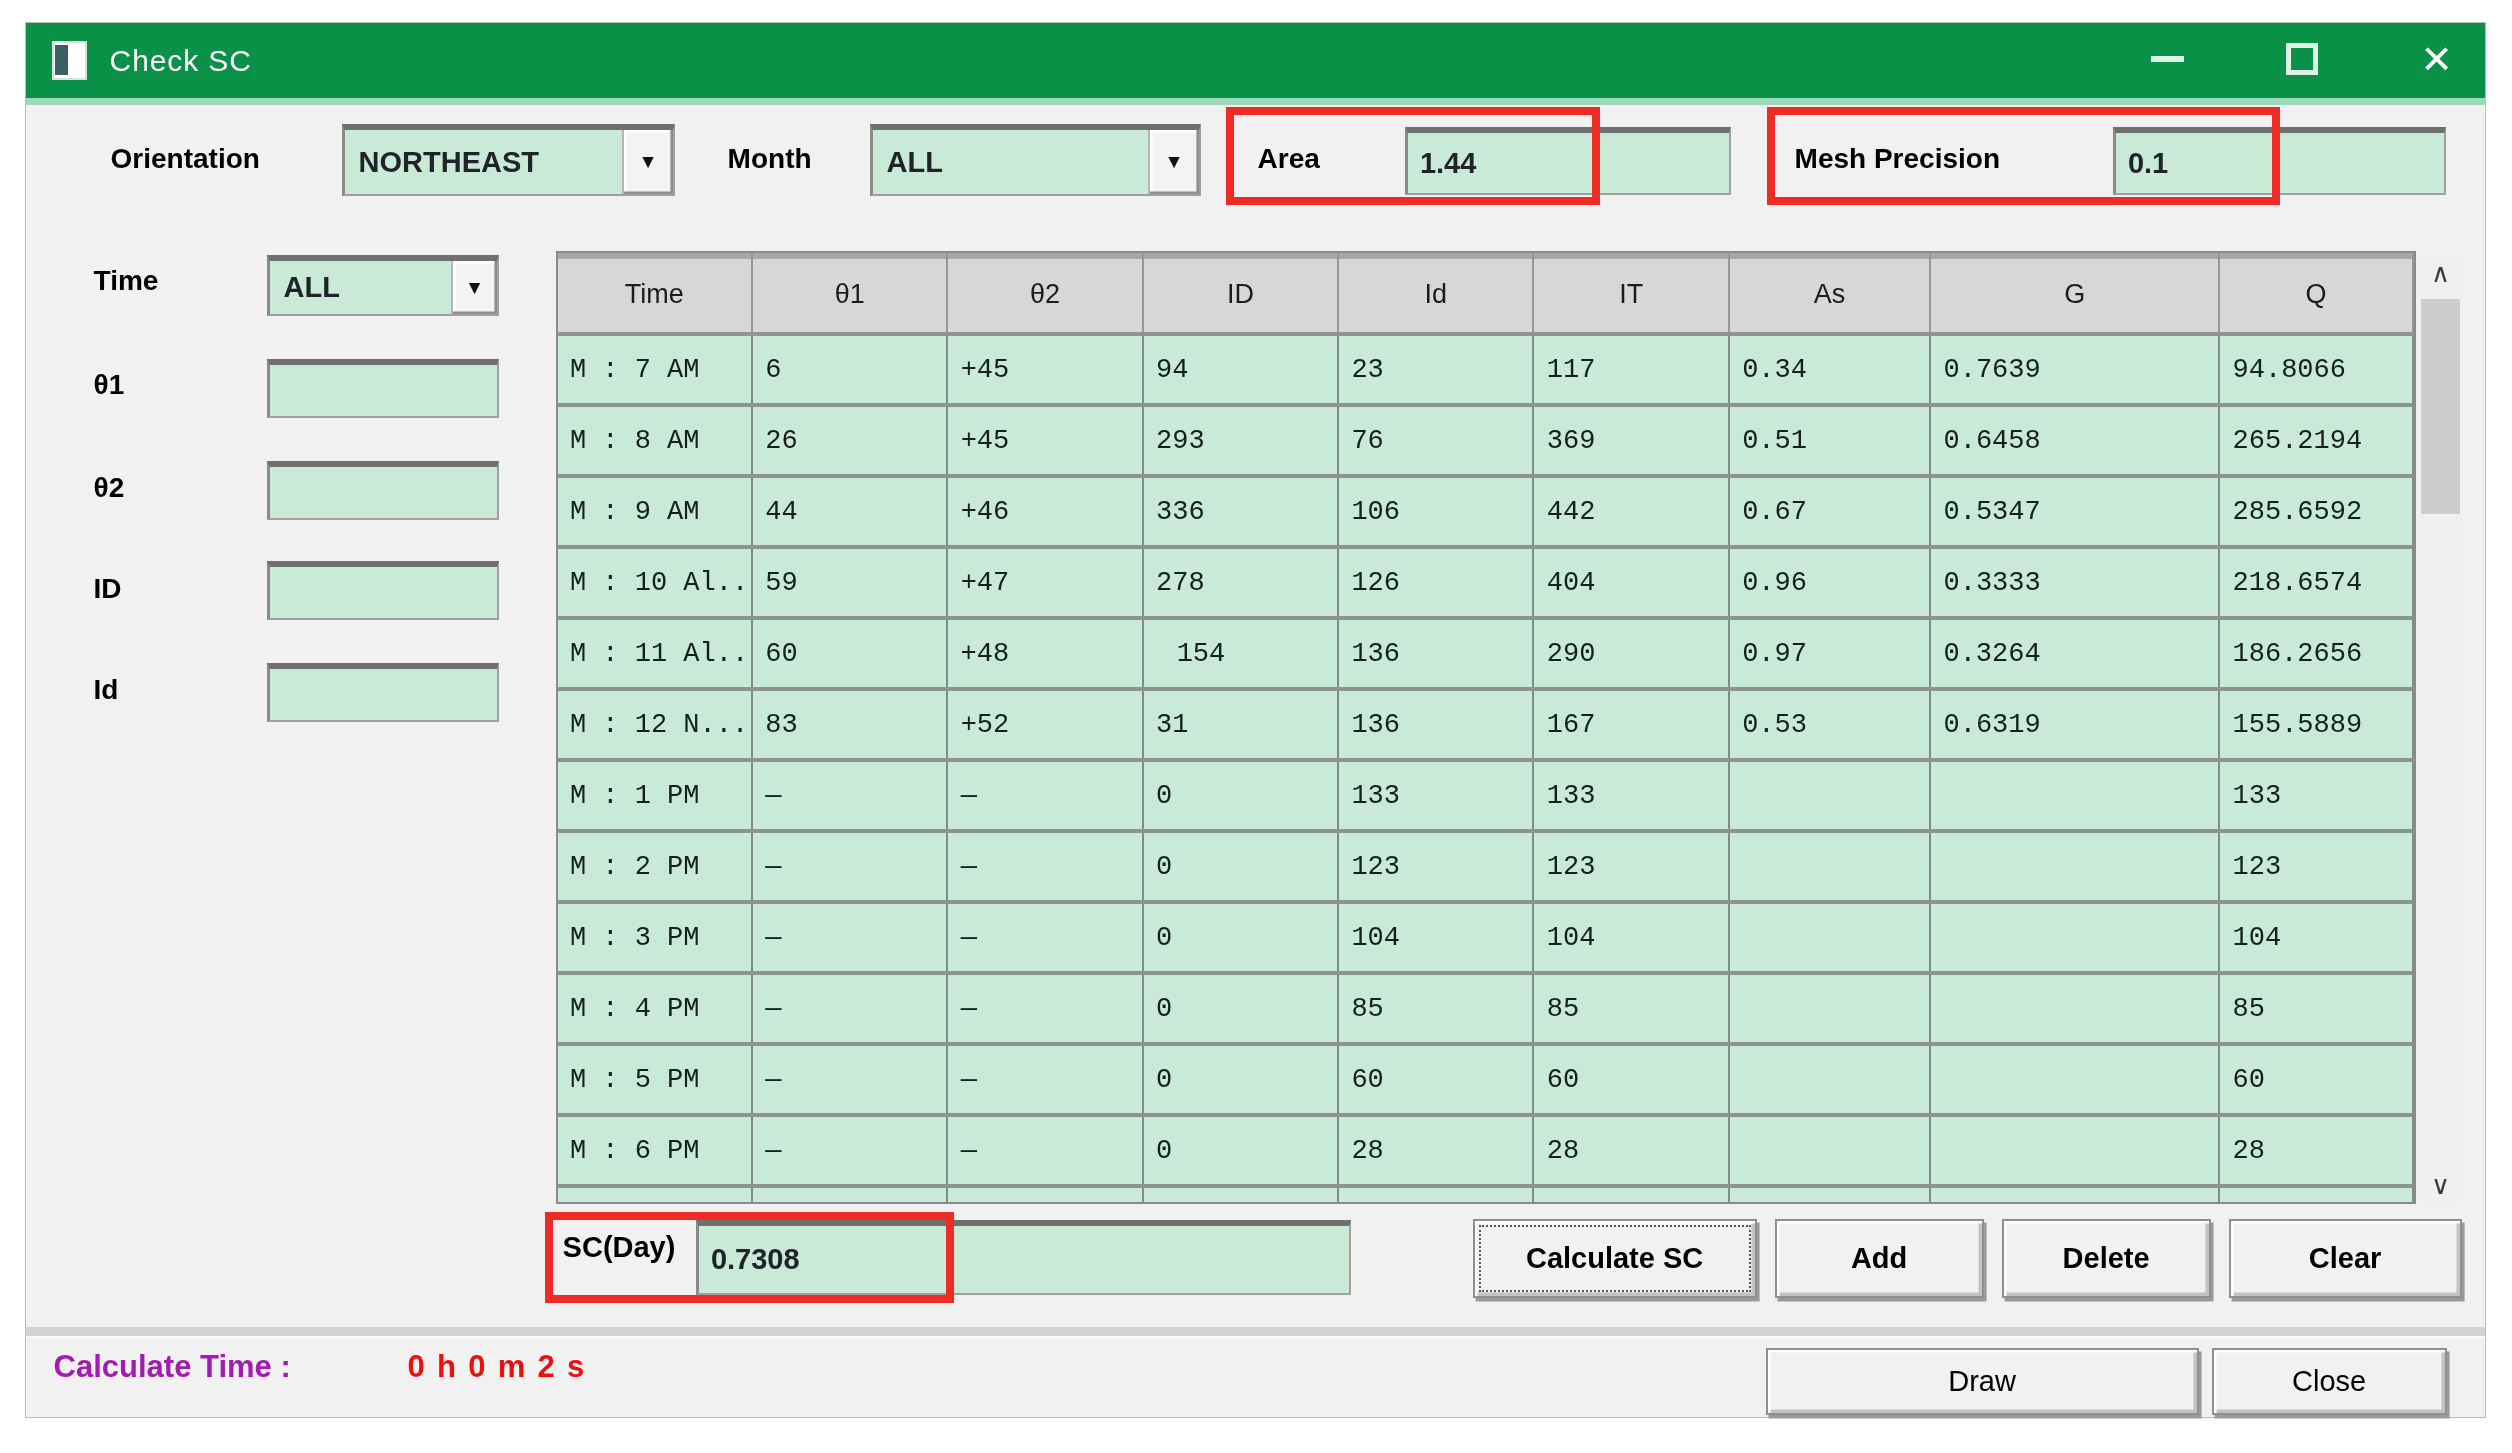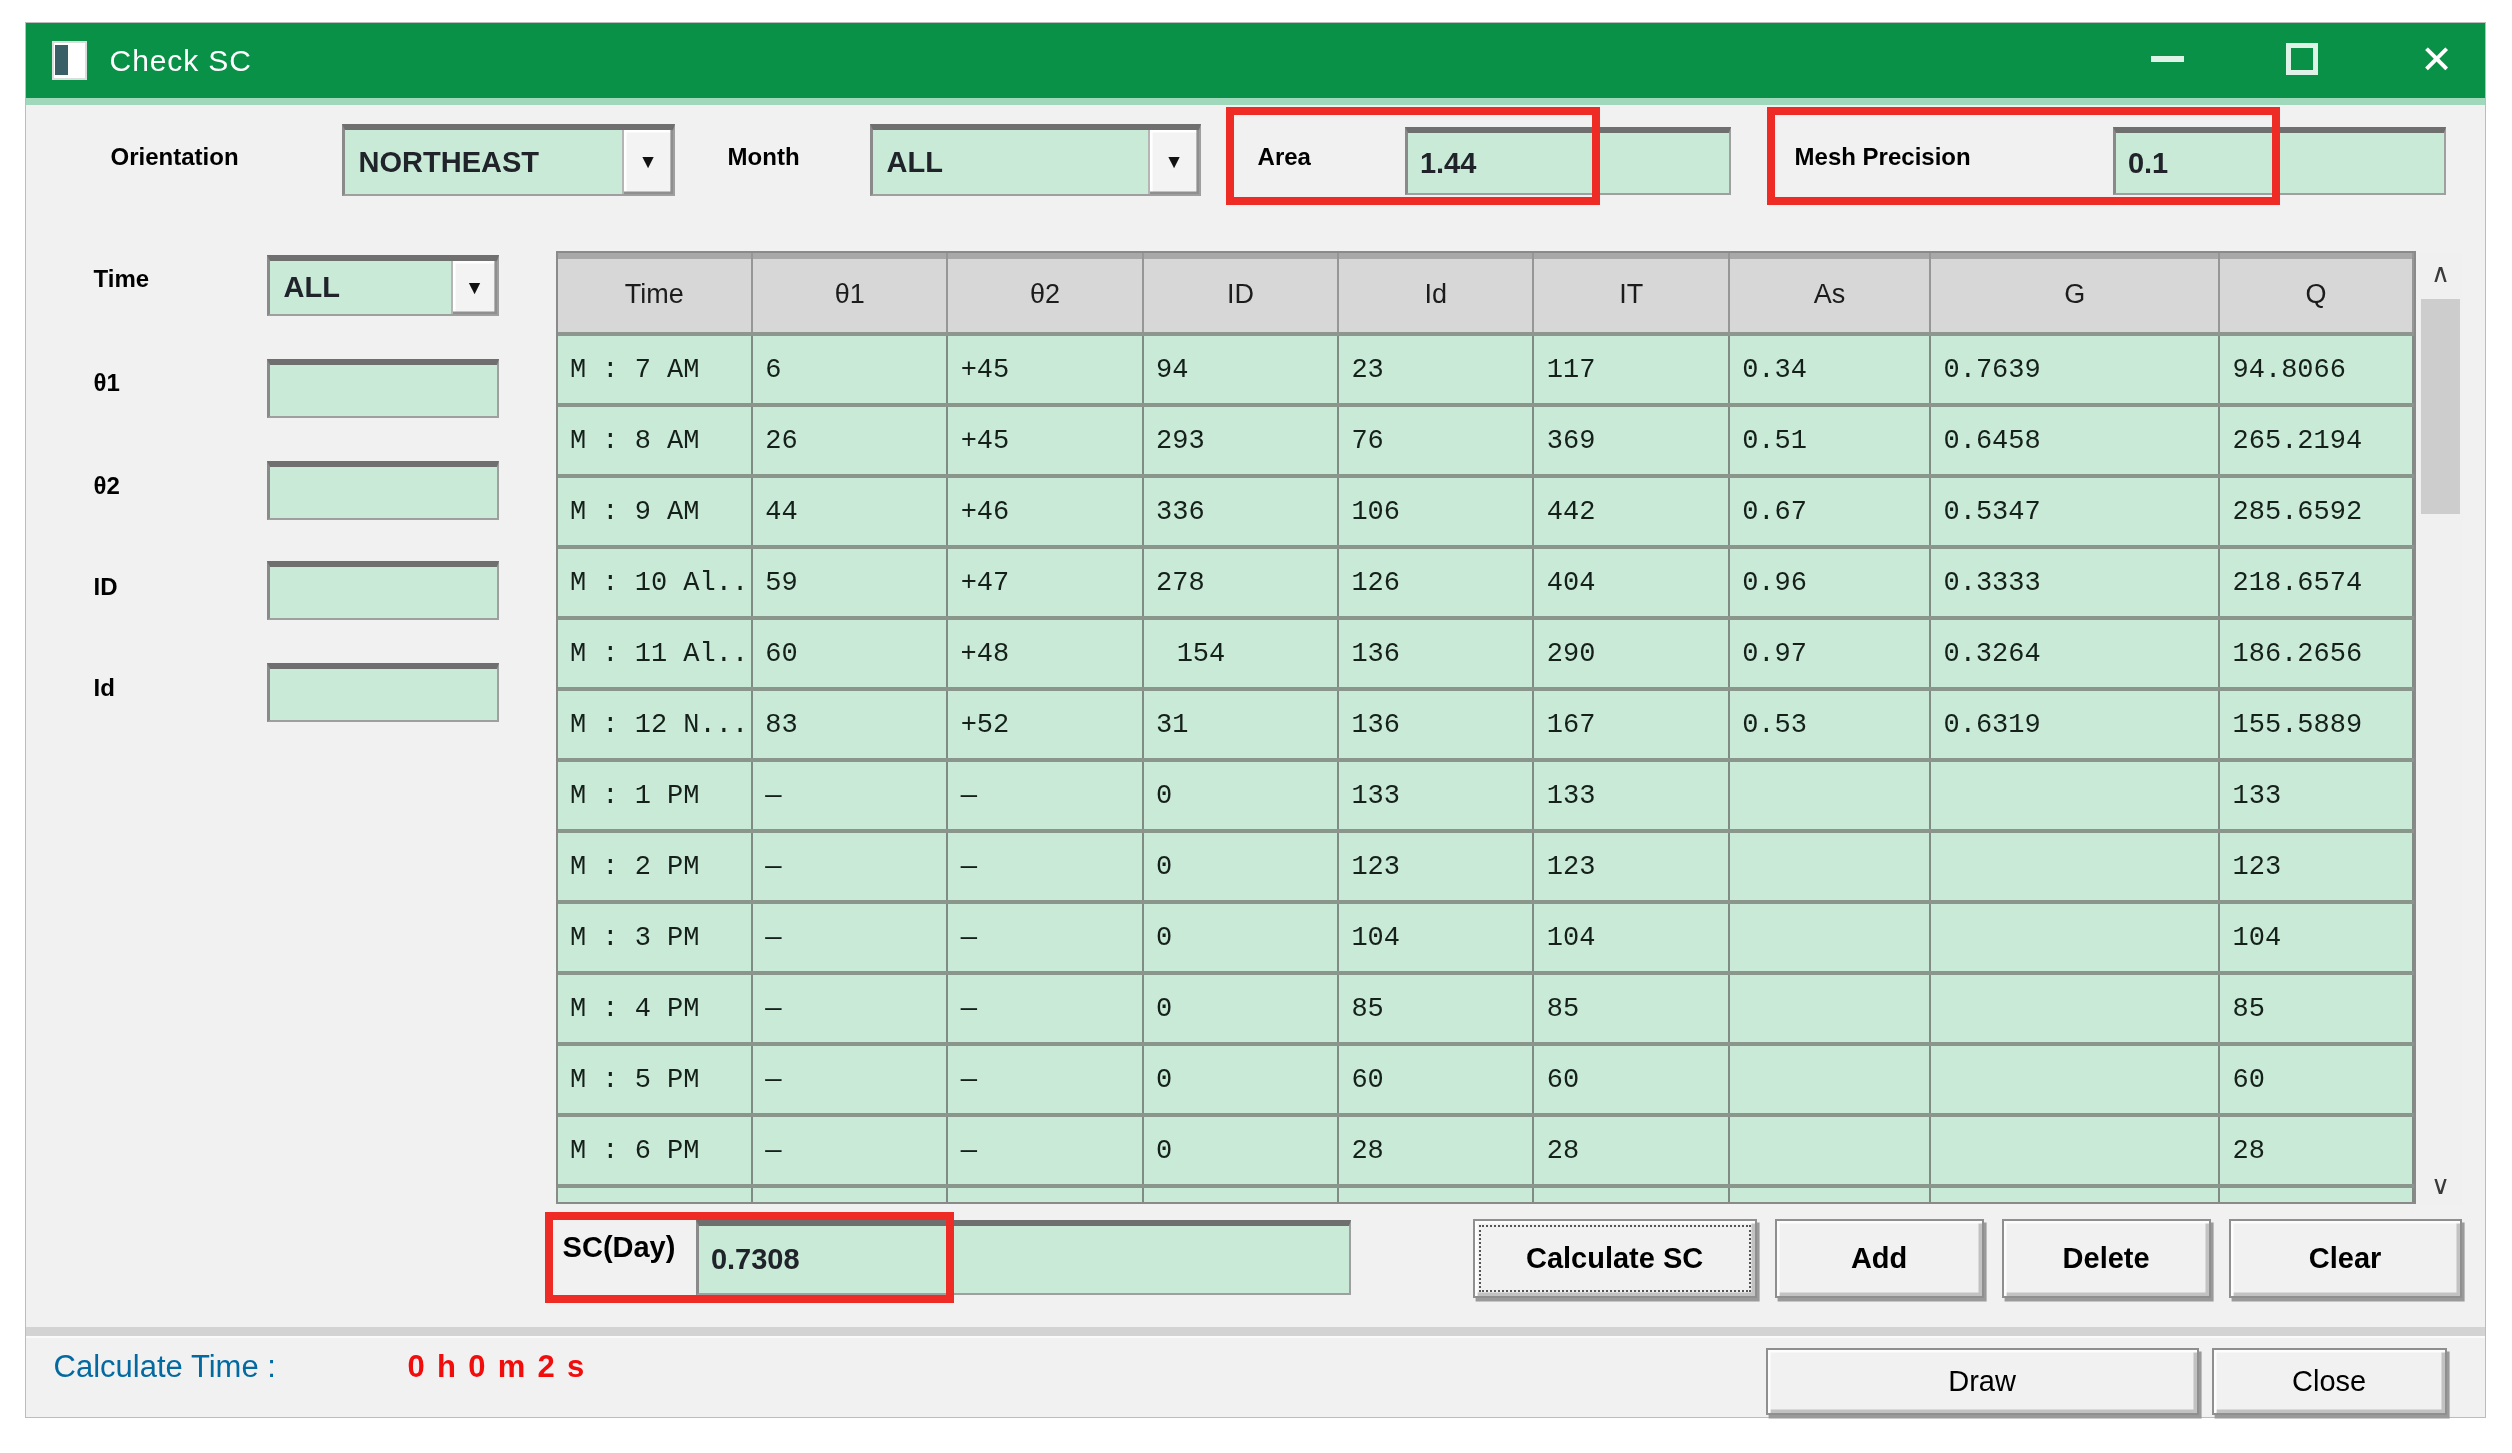--- a/index.html
+++ b/index.html
@@ -15,21 +15,21 @@
             border:2.6px solid #d9dfdc;box-sizing:border-box;}
   .app-icon .ink{position:absolute;left:1.8px;top:1.8px;width:13px;height:30px;background:#3b5f66;}
   .title-text{color:#ffffff;font-size:30px;margin-left:23px;letter-spacing:0.9px;}
   .winbtn{position:absolute;top:7px;width:74px;height:58px;display:flex;
           align-items:center;justify-content:center;cursor:pointer;}
   .winbtn.min{left:2105px;} .winbtn.max{left:2239px;} .winbtn.close{left:2374px;}
   .glyph-min{width:33px;height:5.3px;background:#dff2e7;}
   .glyph-max{width:32px;height:32px;border:5.3px solid #dff2e7;box-sizing:border-box;background:transparent;}
   .glyph-close{color:#ffffff;font-size:39px;line-height:39px;}
   
-  .lbl{position:absolute;font-size:24px;font-weight:bold;color:#000000;white-space:nowrap;}
+  .lbl{position:absolute;font-size:28px;font-weight:bold;color:#000000;white-space:nowrap;}
   
   .sunken{background:#c9ead7;border:2.6px solid #9f9f9f;border-top:6.1px solid #6f6f6f;
           border-left:3.5px solid #8a8a8a;box-sizing:border-box;}
   .combo{position:absolute;display:flex;}
   .combo .cfield{flex:1;font-size:29px;font-weight:bold;color:#20242a;
                  display:flex;align-items:center;padding-left:14px;overflow:hidden;}
   .combo .dd{width:49px;background:#f3f3f3;border-left:2.6px solid #b5b5b5;
              box-shadow:inset -2.6px -2.6px 0 #8f8f8f,inset 2.6px 2.6px 0 #ffffff;
              display:flex;align-items:center;justify-content:center;cursor:pointer;}
   .combo .dd span{font-size:19.3px;color:#111111;}
@@ -58,21 +58,21 @@
   
   .btn3d{position:absolute;background:#f1f1f1;border:2.6px solid #8f8f8f;box-sizing:border-box;
          box-shadow:inset 2.6px 2.6px 0 #fdfdfd,inset -3.5px -3.5px 0 #c2c2c2,2.6px 3.5px 0 #9a9a9a;
          display:flex;align-items:center;justify-content:center;font-size:29px;color:#000;
          cursor:pointer;}
   .btn3d.bold{font-weight:bold;}
   .btn3d.focused{outline:2.6px dotted #555555;outline-offset:-8px;}
   
   .divider{position:absolute;left:0;top:1304px;width:100%;height:8.8px;background:#d3d3d3;
            border-bottom:2.6px solid #fafafa;}
-  .calc-label{position:absolute;left:28px;top:1326px;font-size:31px;font-weight:normal;color:#0369a1;}
+  .calc-label{position:absolute;left:28px;top:1326px;font-size:31px;font-weight:bold;color:#a21caf;}
   .calc-value{position:absolute;left:382px;top:1326px;font-size:31px;font-weight:bold;
               color:#f20d0d;letter-spacing:1.8px;}
 </style>
 </head>
 <body>
 
 <div class="page">
   <div class="dialog">
 
     <div class="titlebar">

